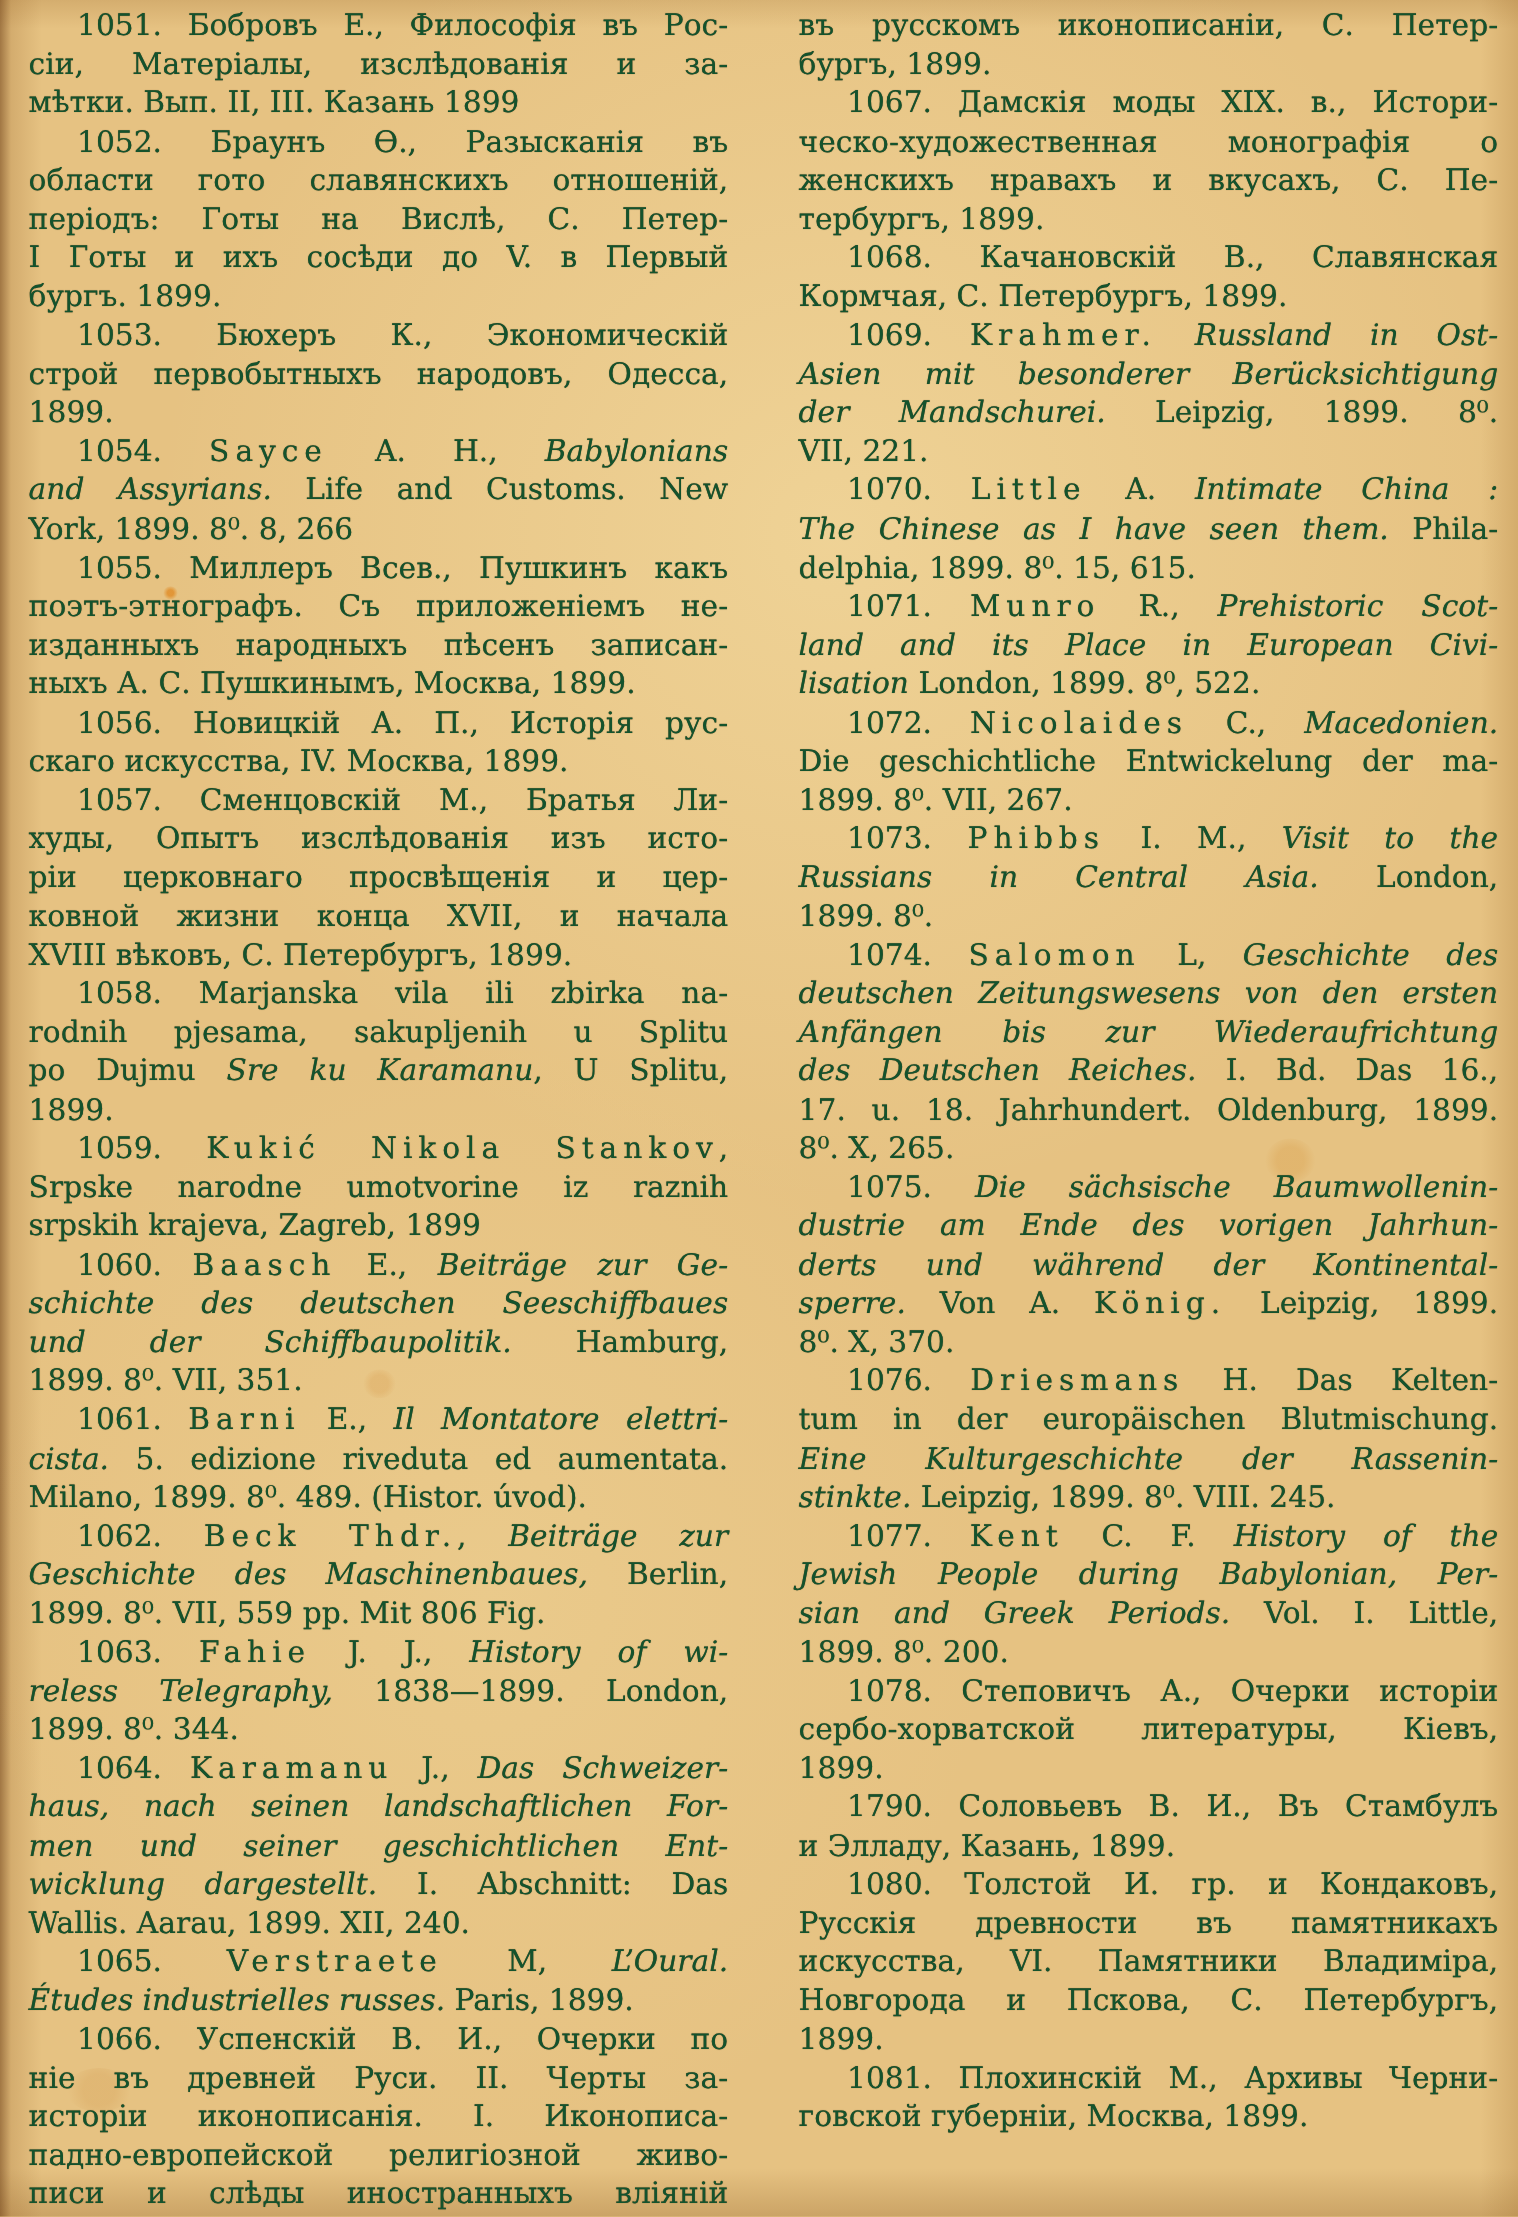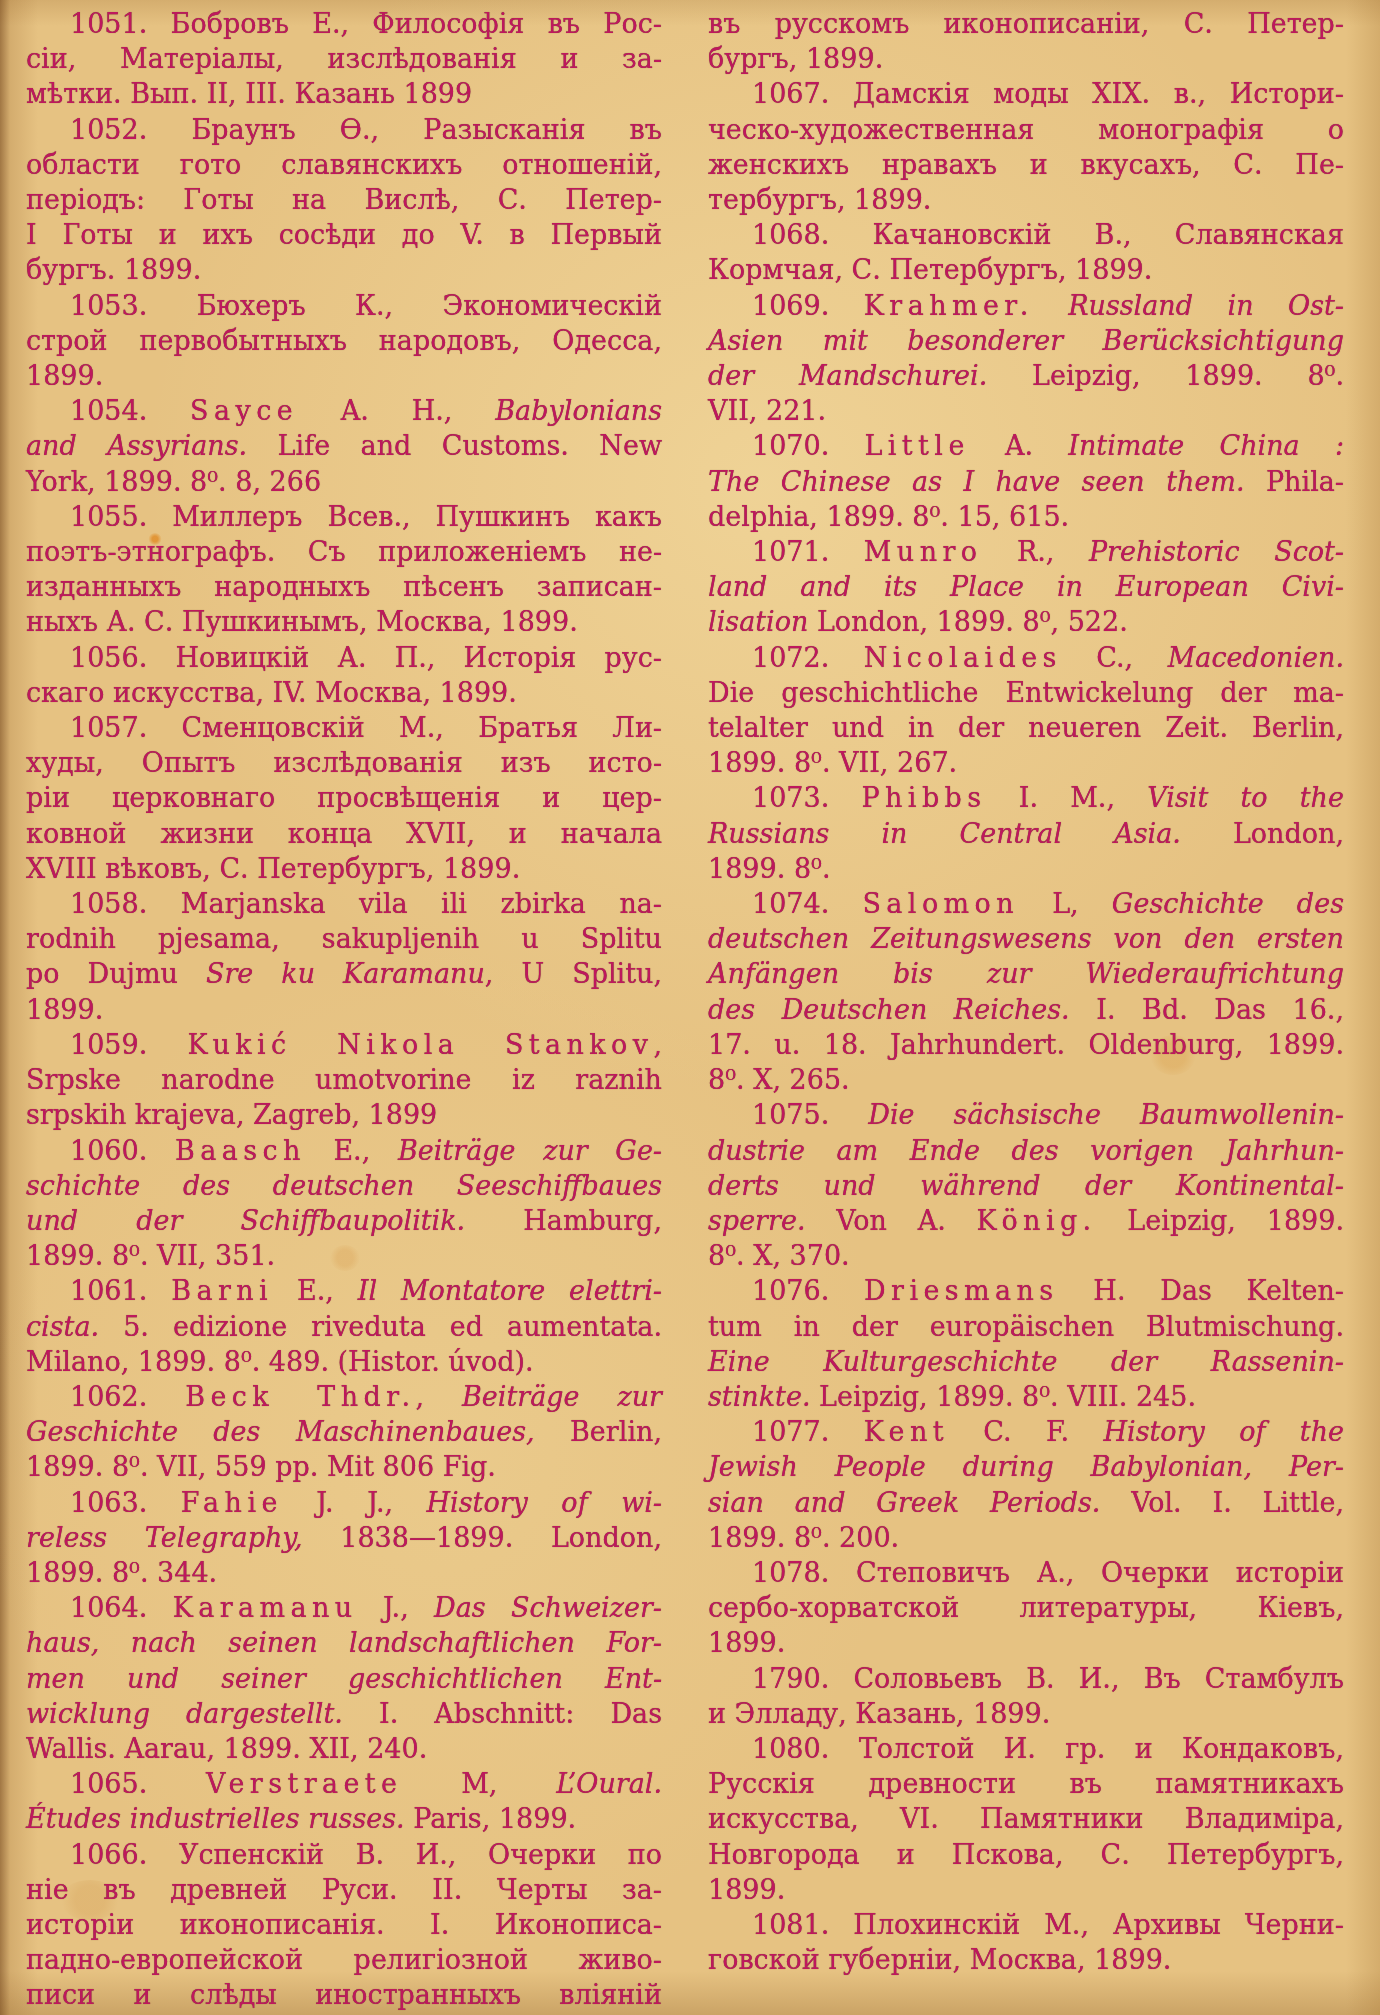--- a/index.html
+++ b/index.html
@@ -18,23 +18,23 @@
   .stain.s1{left:148px;top:533px;width:14px;height:12px;
     background:radial-gradient(circle, rgba(224,136,32,.75) 0 30%, rgba(224,136,32,0) 72%)}
   .stain.s2{left:1150px;top:1035px;width:46px;height:40px;
     background:radial-gradient(circle, rgba(214,150,60,.28) 0 40%, rgba(214,150,60,0) 75%)}
   .stain.s3{left:330px;top:1245px;width:30px;height:26px;
     background:radial-gradient(circle, rgba(210,140,55,.22) 0 40%, rgba(210,140,55,0) 75%)}
   .stain.s4{left:60px;top:1880px;width:60px;height:40px;
     background:radial-gradient(circle, rgba(200,135,55,.18) 0 40%, rgba(200,135,55,0) 78%)}
   .page{
     position:absolute;inset:0;box-sizing:border-box;
-    display:flex;gap:46px;padding:6px 36px 0 26px;
+    display:flex;gap:64px;padding:6px 36px 0 26px;
     font-family:"DejaVu Serif","Liberation Serif",serif;
-    font-size:27px;line-height:35.2px;color:#be185d;
+    font-size:27px;line-height:35.2px;color:#14532d;
     text-shadow:0 0 .7px rgba(62,40,16,.8);
   }
   .col{width:636px;flex:none}
   .entry{margin:0}
   .line{text-align:justify;text-align-last:justify}
   .line.last{text-align-last:left}
   .line.indent{text-indent:44px}
   .it{font-style:italic}
   .sp{letter-spacing:.2em}
 </style>
@@ -165,21 +165,20 @@
         <div class="line last"><span class="rm">delphia, 1899. 8⁰. 15, 615.</span></div>
       </div>
       <div class="entry">
         <div class="line indent"><span class="rm">1071. </span><span class="sp">Munro</span><span class="rm"> R., </span><span class="it">Prehistoric Scot-</span></div>
         <div class="line"><span class="it">land and its Place in European Civi-</span></div>
         <div class="line last"><span class="it">lisation</span><span class="rm"> London, 1899. 8⁰, 522.</span></div>
       </div>
       <div class="entry">
         <div class="line indent"><span class="rm">1072. </span><span class="sp">Nicolaides</span><span class="rm"> C., </span><span class="it">Macedonien.</span></div>
         <div class="line"><span class="rm">Die geschichtliche Entwickelung der ma-</span></div>
-        <div class="line"><span class="rm">telalter und in der neueren Zeit. Berlin,</span></div>
         <div class="line last"><span class="rm">1899. 8⁰. VII, 267.</span></div>
       </div>
       <div class="entry">
         <div class="line indent"><span class="rm">1073. </span><span class="sp">Phibbs</span><span class="rm"> I. M., </span><span class="it">Visit to the</span></div>
         <div class="line"><span class="it">Russians in Central Asia.</span><span class="rm"> London,</span></div>
         <div class="line last"><span class="rm">1899. 8⁰.</span></div>
       </div>
       <div class="entry">
         <div class="line indent"><span class="rm">1074. </span><span class="sp">Salomon</span><span class="rm"> L, </span><span class="it">Geschichte des</span></div>
         <div class="line"><span class="it">deutschen Zeitungswesens von den ersten</span></div>

